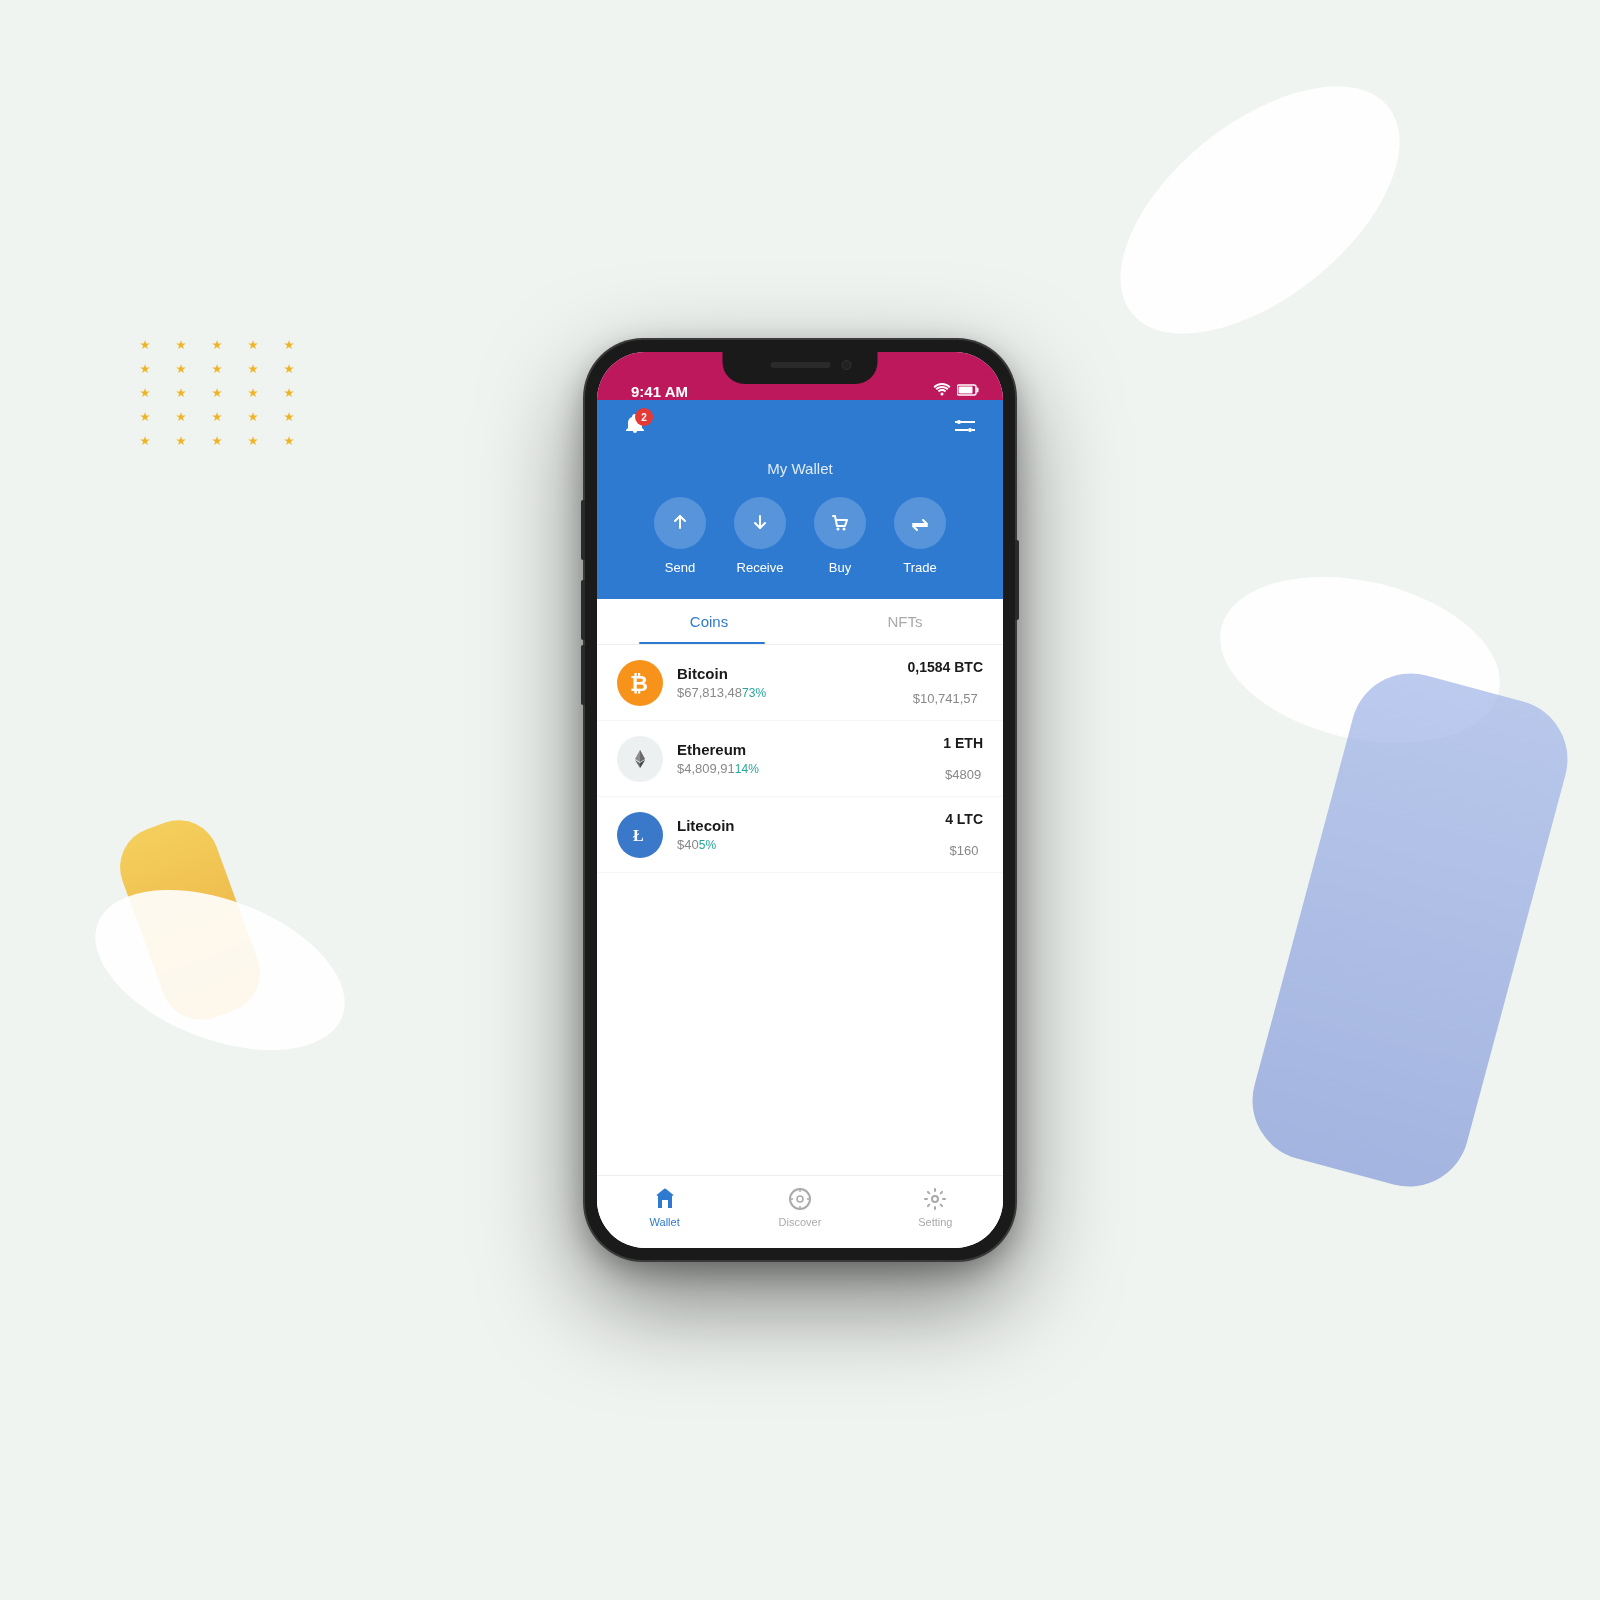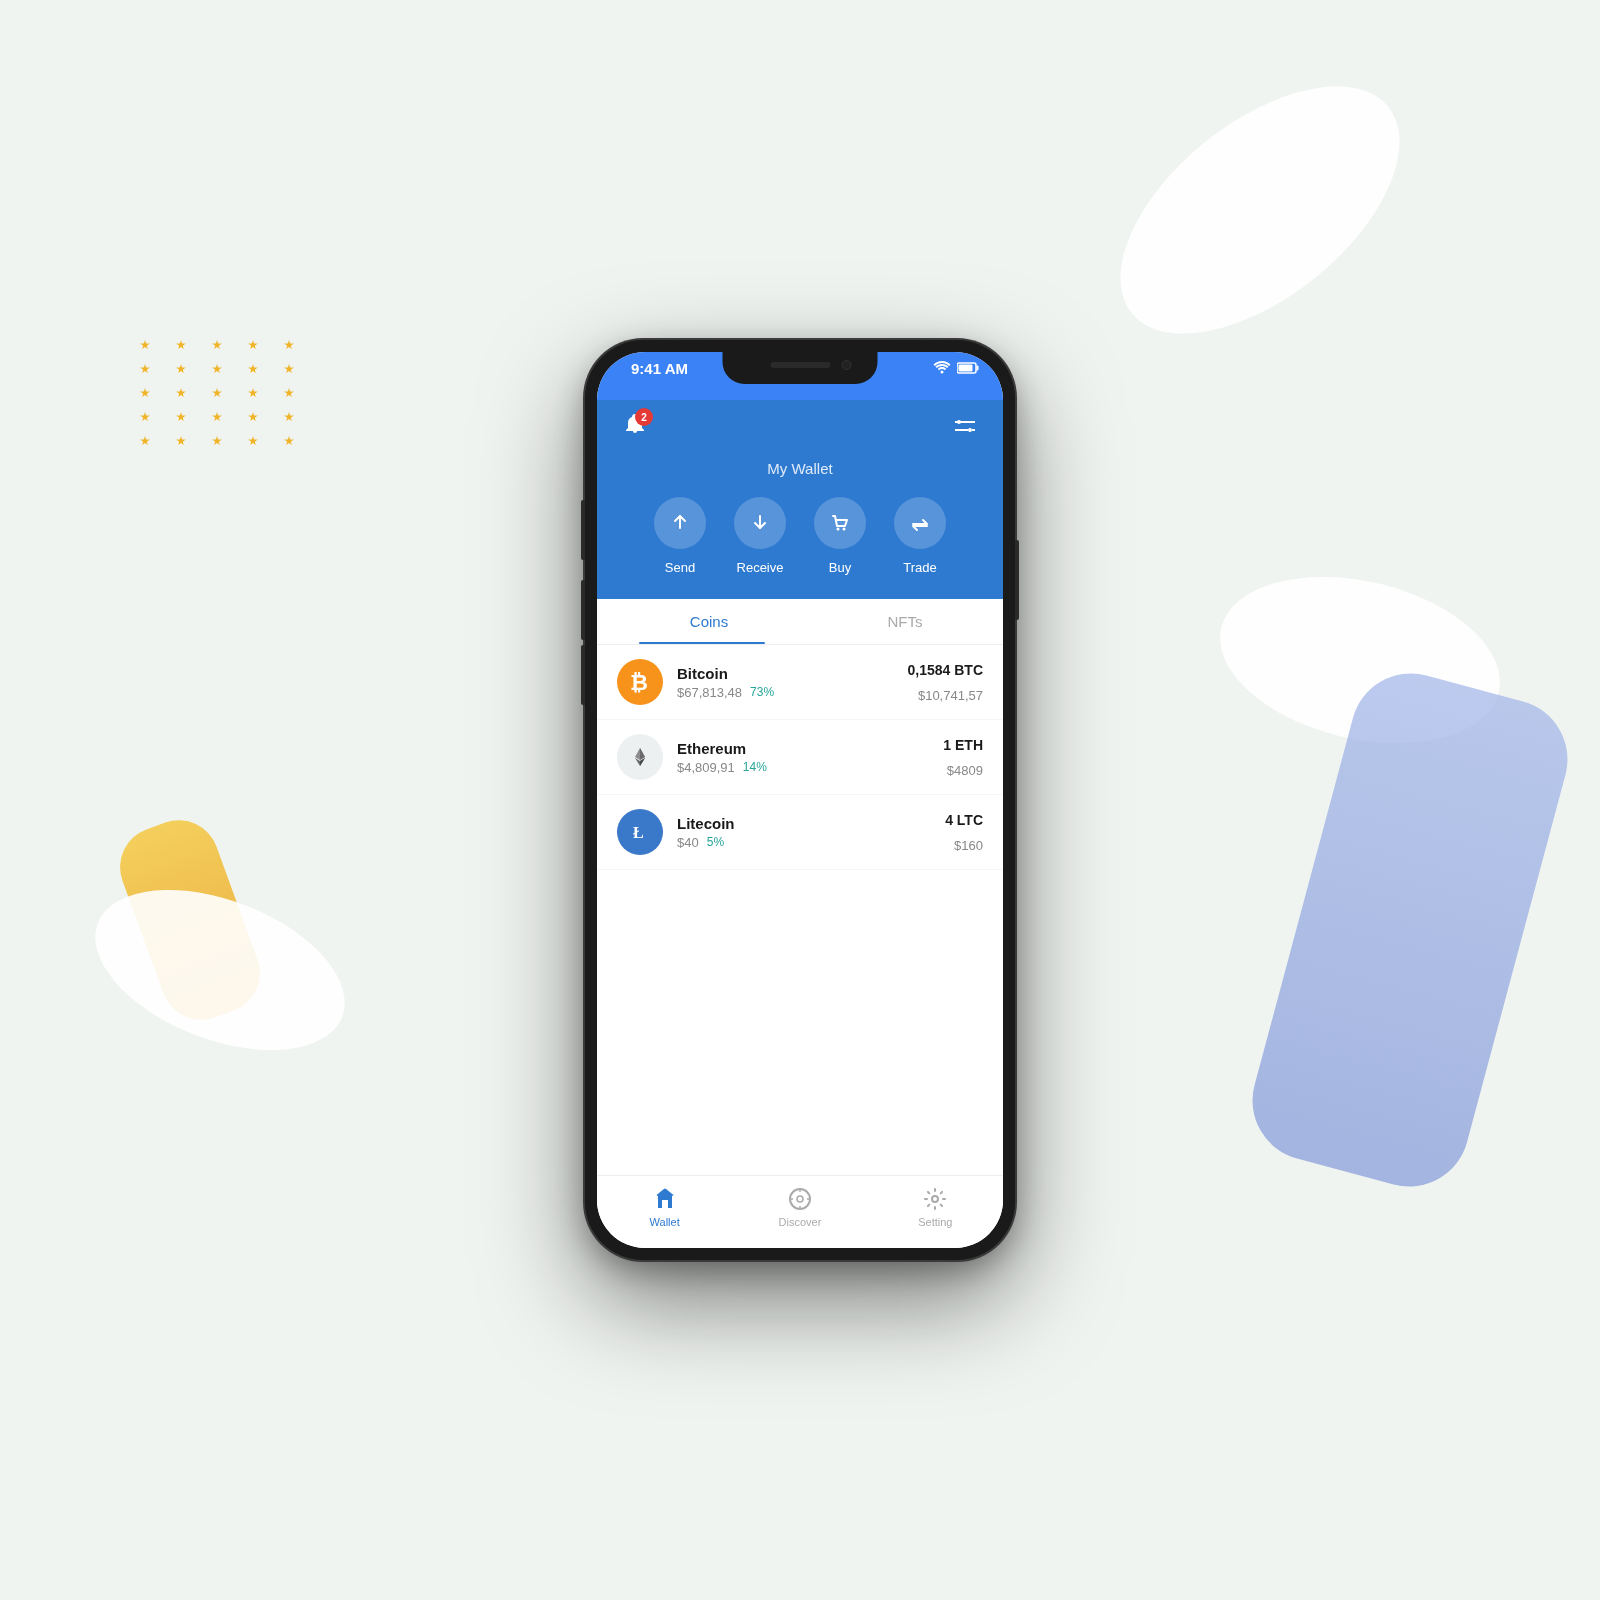--- a/index.html
+++ b/index.html
@@ -169,23 +169,23 @@
       width: 10px;
       height: 10px;
       background: #222;
       border-radius: 50%;
       border: 1px solid #333;
     }
 
     
     .status-bar {
       height: 48px;
-      background: #3b82f6;
-      display: flex;
-      align-items: flex-start;
+      background: #be185d;
+      display: flex;
+      align-items: flex-end;
       justify-content: space-between;
       padding: 0 24px;
       padding-top: 8px;
       flex-shrink: 0;
       position: relative;
       z-index: 50;
     }
     .status-time {
       color: white;
       font-size: 15px;
@@ -354,21 +354,20 @@
       flex: 1;
     }
     .coin-name {
       font-size: 15px;
       font-weight: 600;
       color: #1a1a1a;
     }
     .coin-price-row {
       display: flex;
       align-items: center;
-      gap: 8px;
       margin-top: 3px;
     }
     .coin-price {
       font-size: 13px;
       color: #888;
     }
     .coin-change {
       font-size: 12px;
       color: #26a69a;
       font-weight: 500;
@@ -377,21 +376,22 @@
       text-align: right;
     }
     .coin-amount {
       font-size: 14px;
       font-weight: 700;
       color: #1a1a1a;
     }
     .coin-value {
       font-size: 13px;
       color: #888;
-      margin-top: 10px;
+      margin-top: 16px;
+      text-align: center;
     }
 
     
     .bottom-nav {
       background: white;
       display: flex;
       border-top: 1px solid #eee;
       padding: 10px 0 20px;
       flex-shrink: 0;
     }

